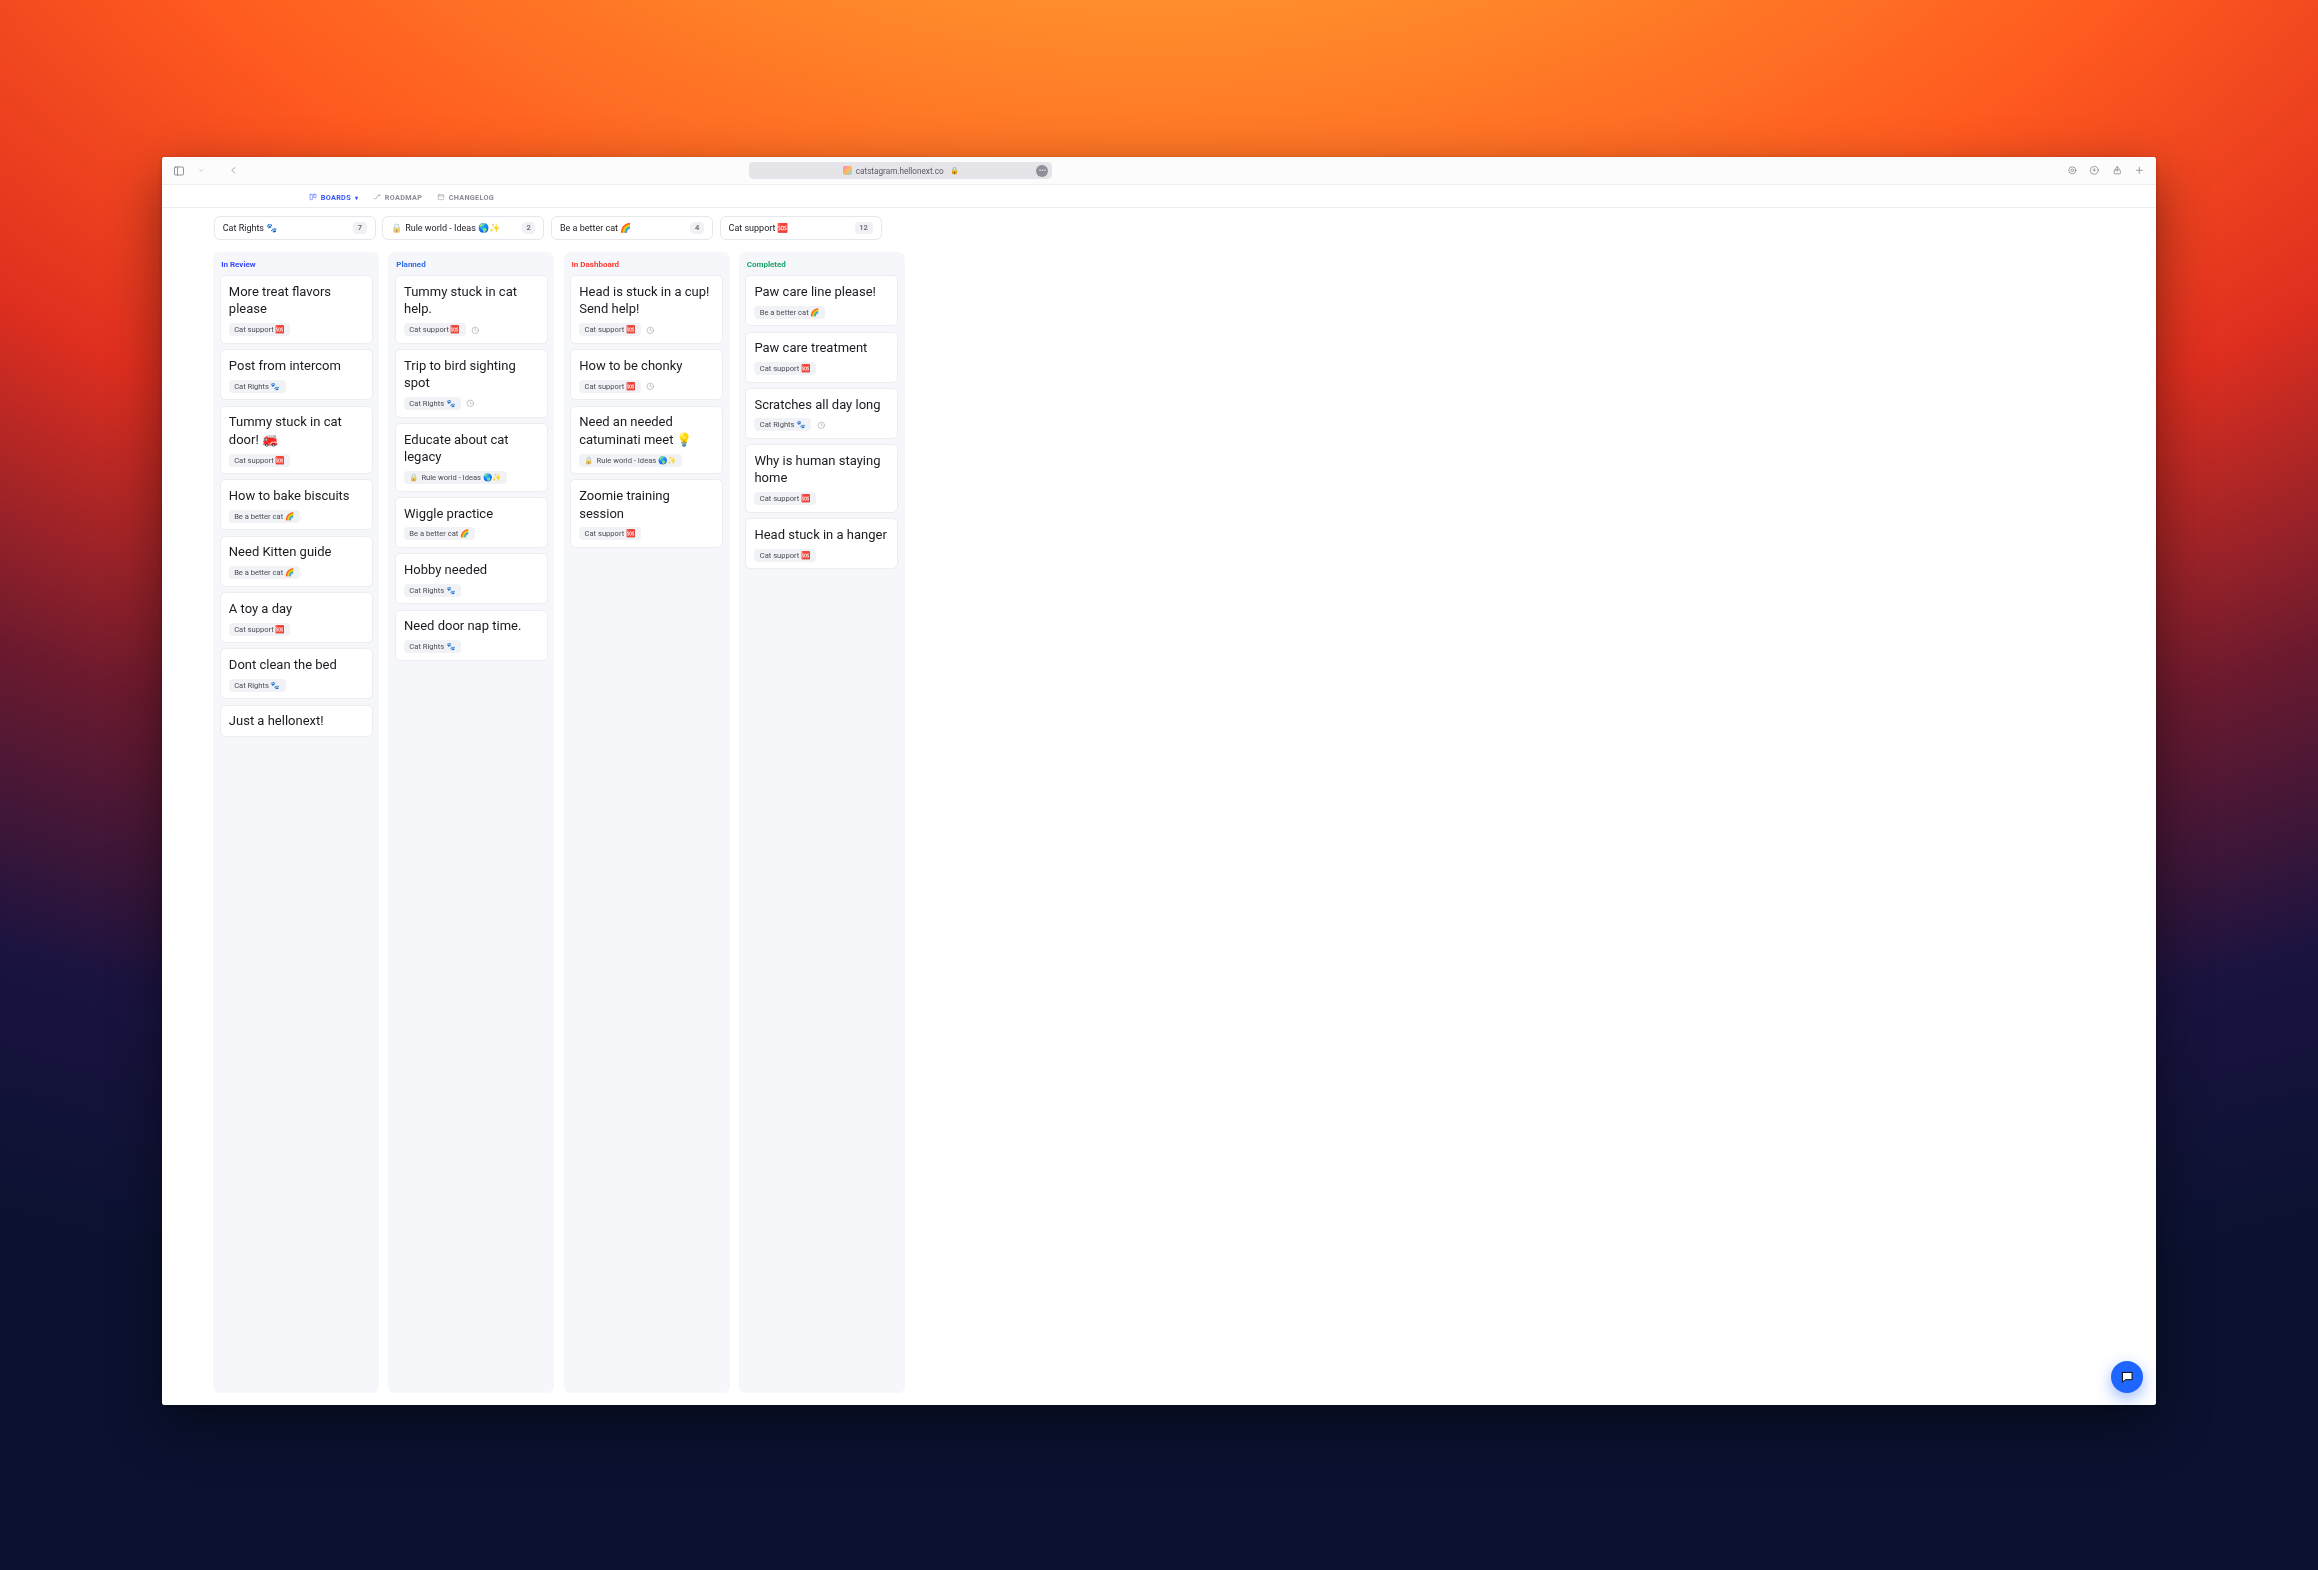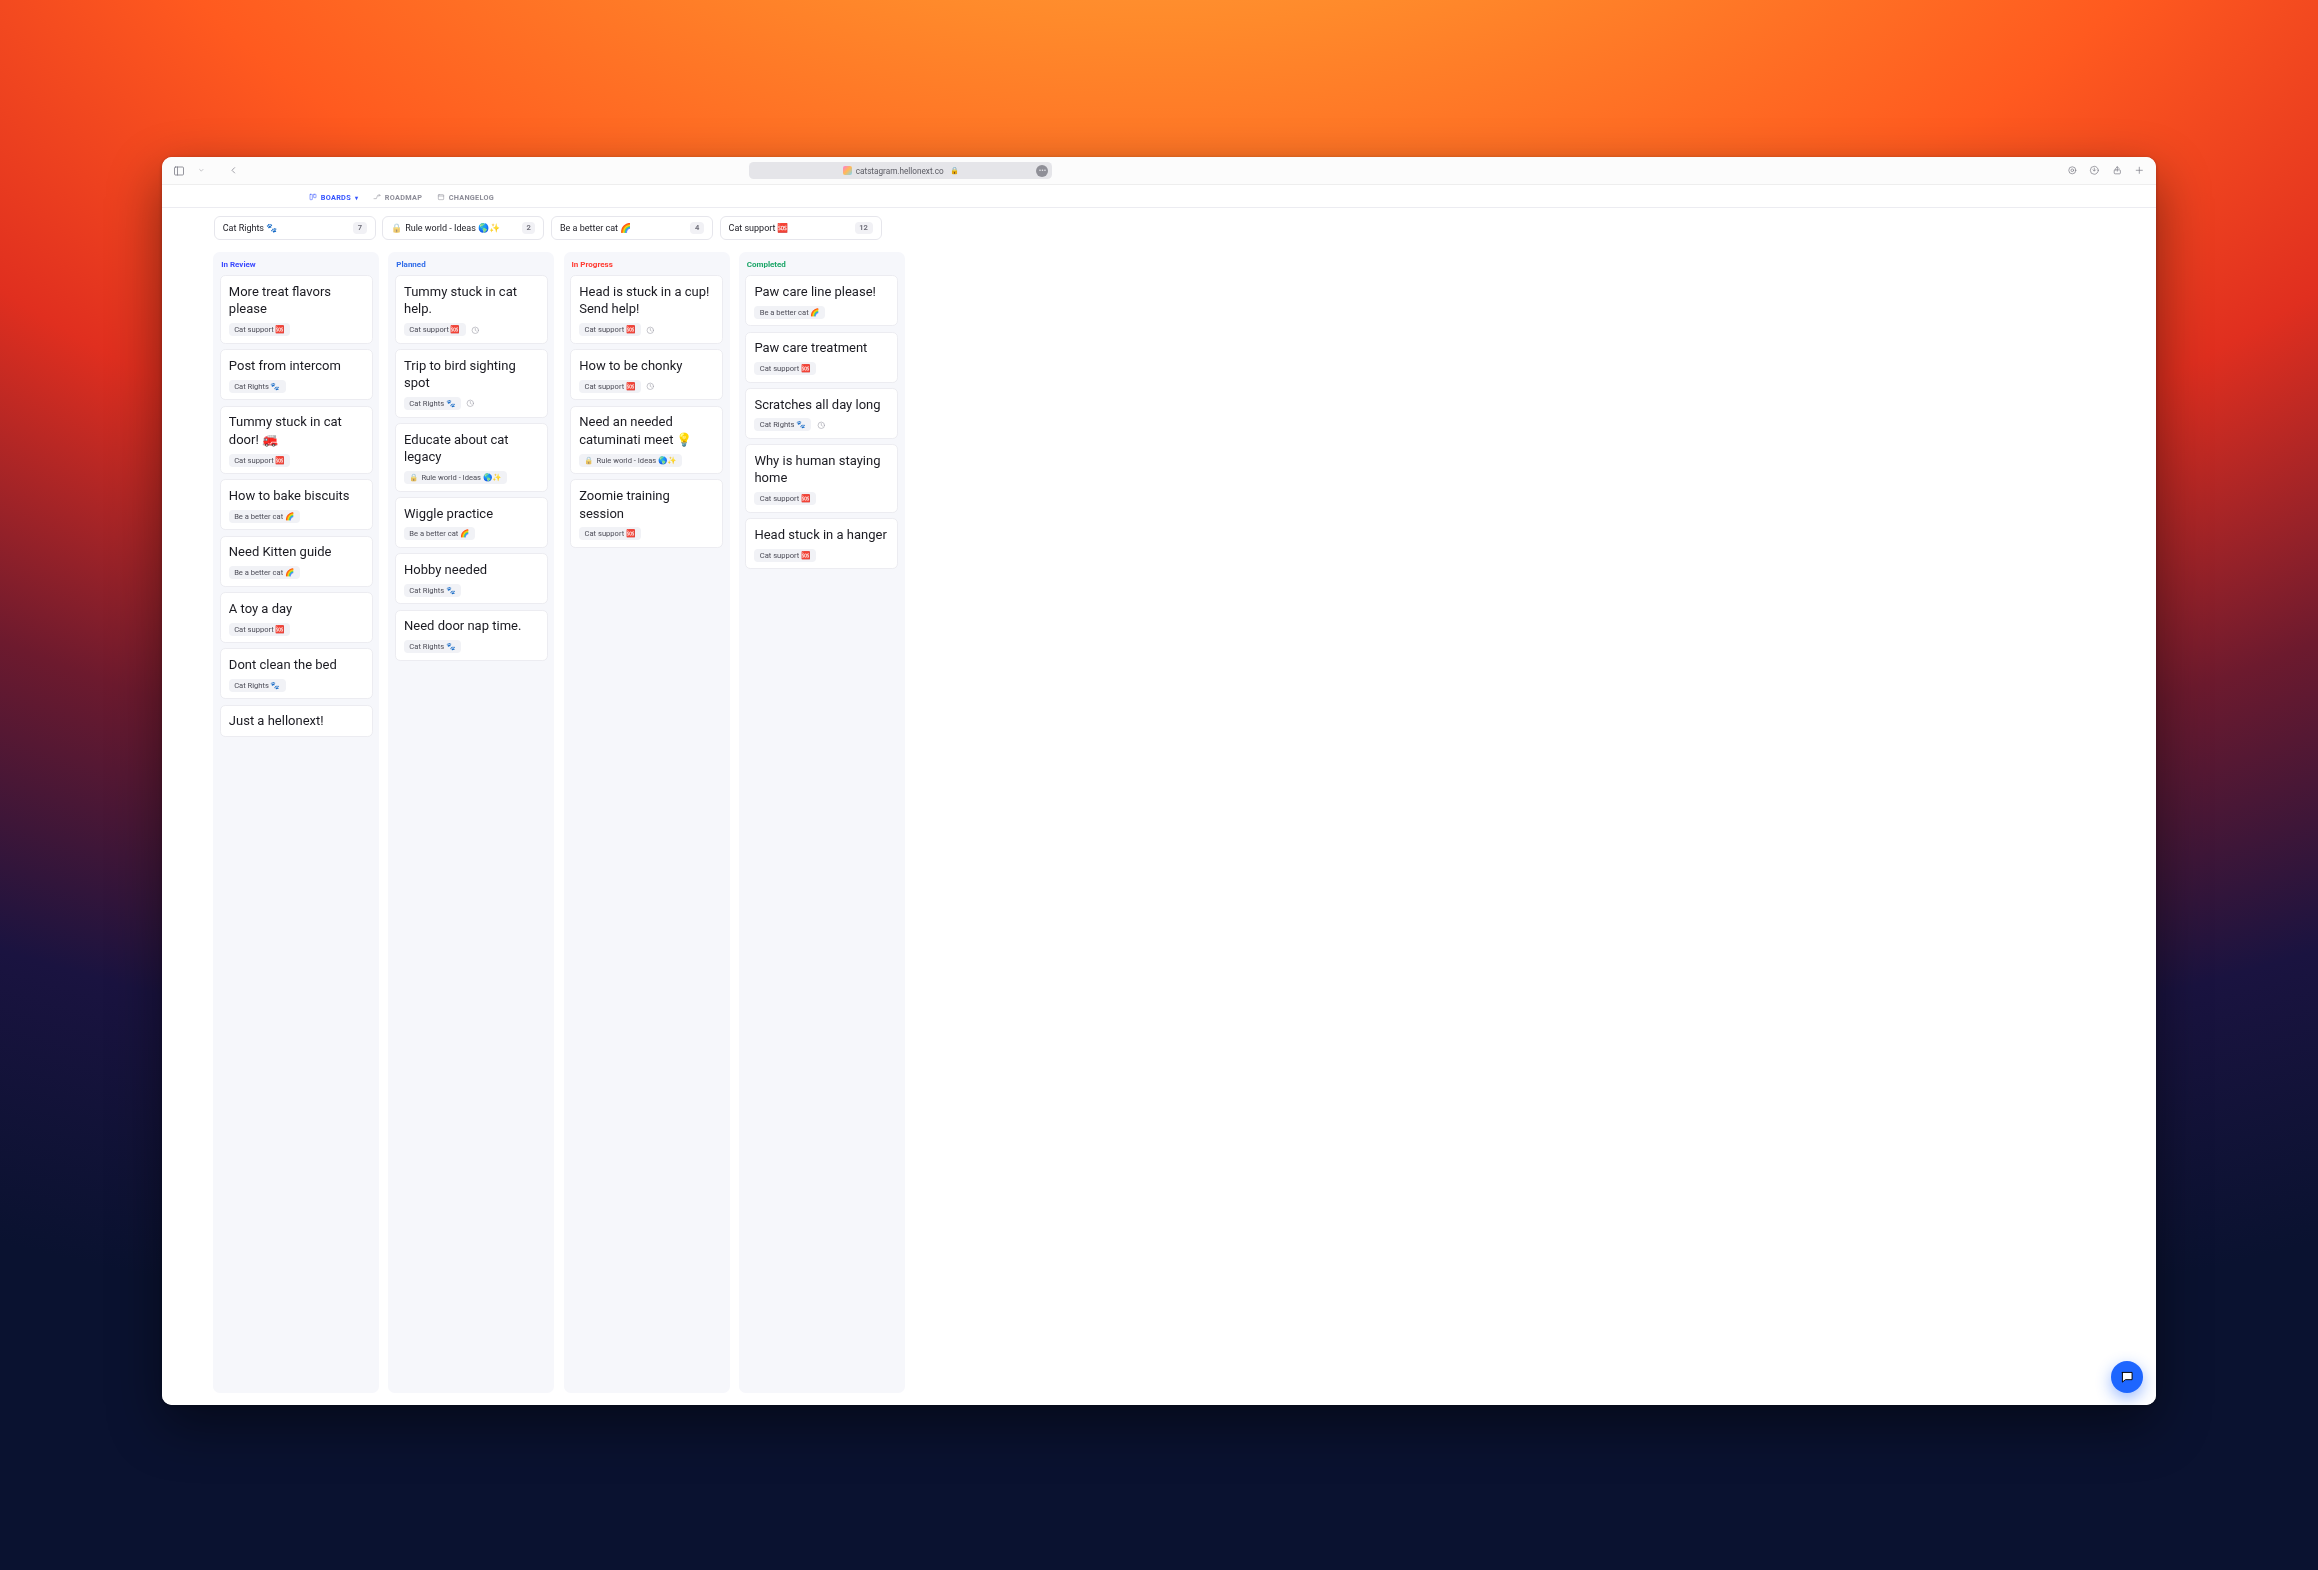--- a/index.html
+++ b/index.html
@@ -23,21 +23,21 @@
         #1a1340 76%,
         #0a1230 90%);
   }
 
   
   .browser-window {
     position: absolute;
     left: 7%; right: 7%;
     top: 10%; bottom: 10.5%;
     background: #fff;
-    border-radius: 10px;
+    border-radius: 3px;
     box-shadow: 0 20px 53px rgba(0,0,0,.45), 0 1.3px 4px rgba(0,0,0,.25);
     display: flex; flex-direction: column;
     overflow: hidden;
   }
 
   
   .toolbar {
     height: 28px;
     background: #fcfcfc;
     border-bottom: 0.7px solid #eee;
@@ -414,21 +414,21 @@
         <div class="card">
           <div class="card-title">Need door nap time.</div>
           <div class="tagrow">
             <span class="tag">
               <span>Cat Rights 🐾</span>
             </span>
           </div>
         </div>
       </div>
       <div class="column">
-        <div class="col-title progress">In Progress</div>
+        <div class="col-title progress">In Dashboard</div>
         <div class="card">
           <div class="card-title">Head is stuck in a cup! Send help!</div>
           <div class="tagrow">
             <span class="tag">
               <span>Cat support 🆘</span>
             </span>
             <span class="clock">
               <svg viewBox="0 0 24 24" width="8.6" height="8.6">
                 <circle cx="12" cy="12" r="9"></circle>
                 <polyline points="12 7 12 12 15 14"></polyline>

